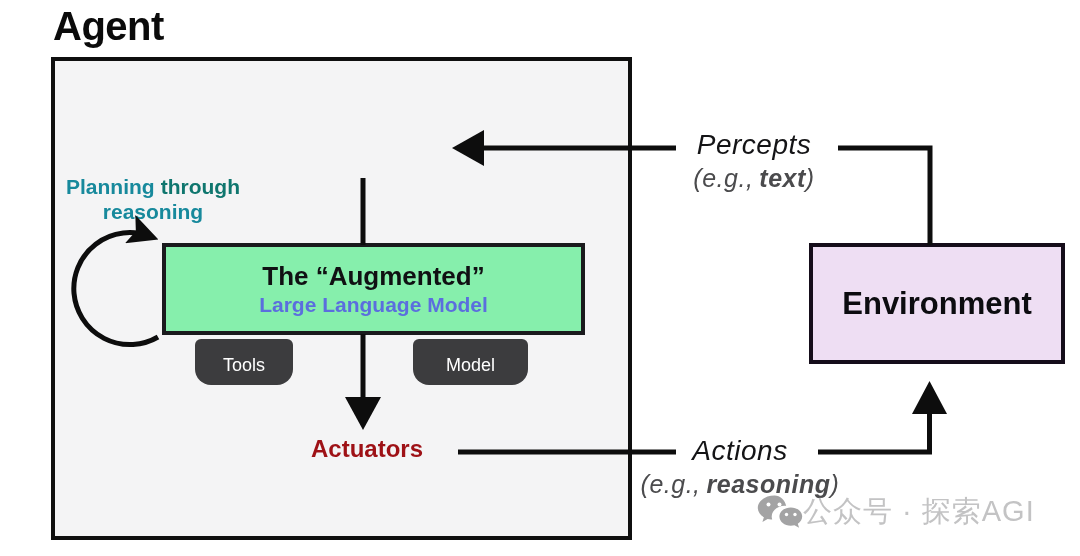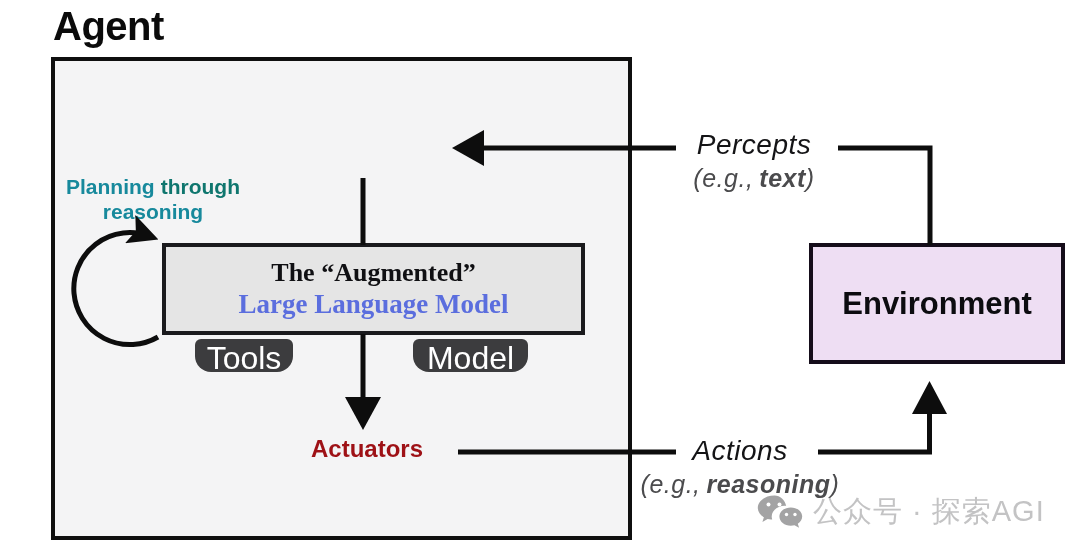--- a/index.html
+++ b/index.html
@@ -36,37 +36,37 @@
     text-align:center;
     font-size:21px;font-weight:700;line-height:1.18;
     z-index:2;
   }
   .teal{color:#17899c;}
   .gray-bold{color:#0f766e;margin-left:6px;}
 
   #llm-box{
     left:162px;top:243px;width:423px;height:92px;
     box-sizing:border-box;
-    background:#e5e5e5;
+    background:#86efac;
     border:4px solid #1a1a1d;
     z-index:2;
-    display:flex;flex-direction:column;align-items:center;justify-content:center;font-family:Liberation Serif, serif;
+    display:flex;flex-direction:column;align-items:center;justify-content:center;
   }
   #llm-line1{font-size:26px;font-weight:700;color:#101013;}
-  #llm-line2{font-size:27px;font-weight:700;color:#5b6ede;margin-top:1px;}
+  #llm-line2{font-size:21px;font-weight:700;color:#5b6ede;margin-top:1px;}
 
   .tab{
-    top:339px;height:33px;
+    top:339px;height:46px;
     box-sizing:border-box;
     background:#3c3c3e;
     border-radius:6px 6px 16px 16px;
     z-index:1;
     display:flex;align-items:center;justify-content:center;
     padding-top:6px;
-    color:#ffffff;font-size:32px;font-weight:400;
+    color:#ffffff;font-size:18px;font-weight:400;
   }
   #tools-tab{left:195px;width:98px;}
   #memory-tab{left:413px;width:115px;}
 
   #actuators-label{
     left:267px;top:435px;width:200px;
     text-align:center;
     font-size:24px;font-weight:700;color:#9e1116;
     z-index:2;
   }
@@ -96,21 +96,21 @@
   }
   .io-example .bold-part{font-weight:700;margin-left:6px;}
 
   #arrow-layer{
     left:0;top:0;width:1080px;height:556px;
     z-index:4;pointer-events:none;
   }
 
   #watermark{
     left:757px;top:492px;
-    display:flex;align-items:center;gap:10px;
+    display:flex;align-items:center;gap:0;
     z-index:5;
   }
   #watermark-text{
     font-size:29px;color:#c3c3c4;letter-spacing:1px;
   }
 </style>
 </head>
 <body>
 
 <div id="stage">

